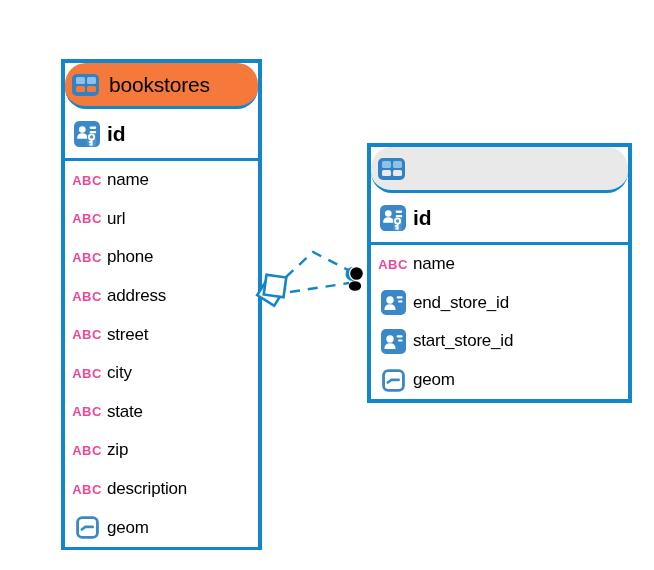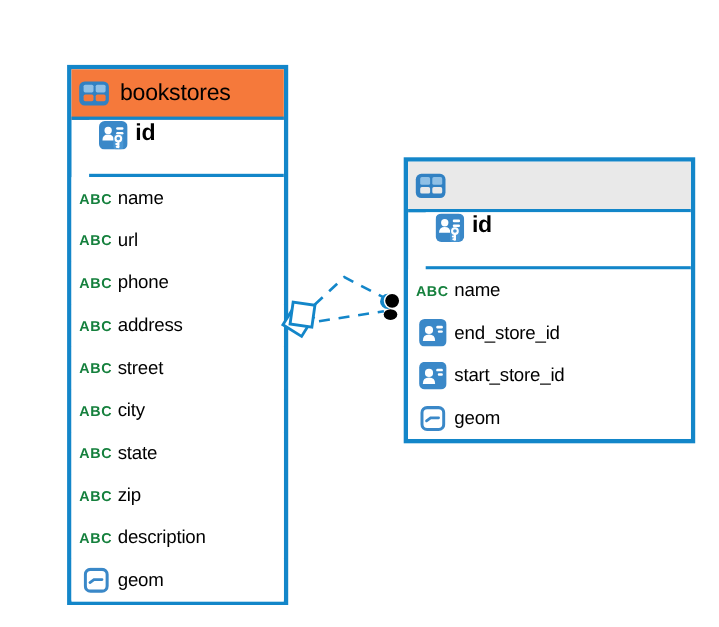--- a/index.html
+++ b/index.html
@@ -16,32 +16,32 @@
     background:#fff;
     box-sizing:border-box;
     z-index:1;
   }
   .table-header{
     height:43px;
     display:flex;align-items:center;
     padding-left:7px;gap:10px;
     border-bottom:3px solid #1386c9;
     background:var(--header-bg,#eee);
+    border-radius:21px;
   }
   .table-name{
     font-size:21px;line-height:1;letter-spacing:-0.2px;
     white-space:nowrap;
   }
   .pk-row{
     height:49px;
-    display:flex;
+    display:flex;align-items:center;
     padding-left:4px;gap:2px;
     border-bottom:3px solid #1386c9;
     background:#fff;
-    margin-left:16px;
   }
   .pk-label{font-size:21px;font-weight:bold;letter-spacing:-0.2px;}
   .col-row{
     height:38.6px;
     display:flex;align-items:center;
     padding-left:4px;gap:2px;
     background:#fff;
   }
   .col-label{font-size:17px;letter-spacing:-0.2px;white-space:nowrap;}
   .icon-slot{
@@ -53,21 +53,21 @@
     width:27px;height:22px;min-width:27px;
     background:#3181c3;border-radius:5px;
     display:grid;grid-template-columns:1fr 1fr;grid-template-rows:1fr 1fr;
     gap:2px;padding:3.5px;box-sizing:border-box;
   }
   .table-icon .cell{border-radius:1.5px;}
   .table-icon .cell.top{background:#8fc0e6;}
   .table-icon .cell.bottom{background:var(--header-bg,#fff);}
   
   .abc-glyph{
-    font-size:13px;font-weight:800;color:#15803d;
+    font-size:13px;font-weight:800;color:#ec4899;
     letter-spacing:0.5px;line-height:1;
     font-family:"Liberation Sans","DejaVu Sans",sans-serif;
   }
   svg{display:block;}
   .overlay{
     position:absolute;left:0;top:0;z-index:5;
     pointer-events:none;
   }
 </style>
 </head>

